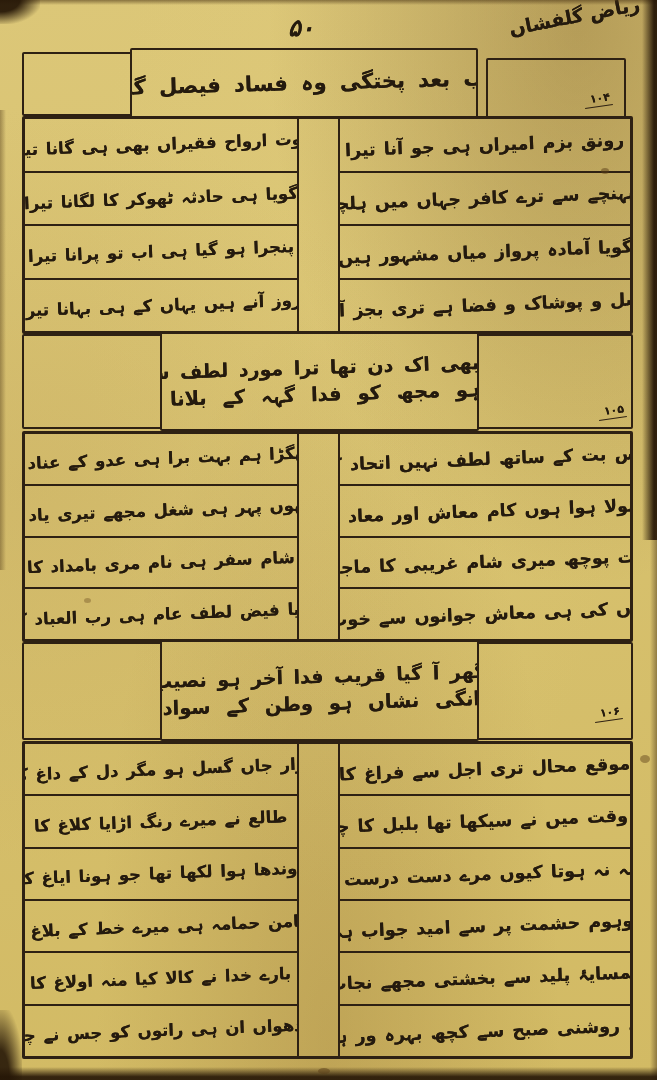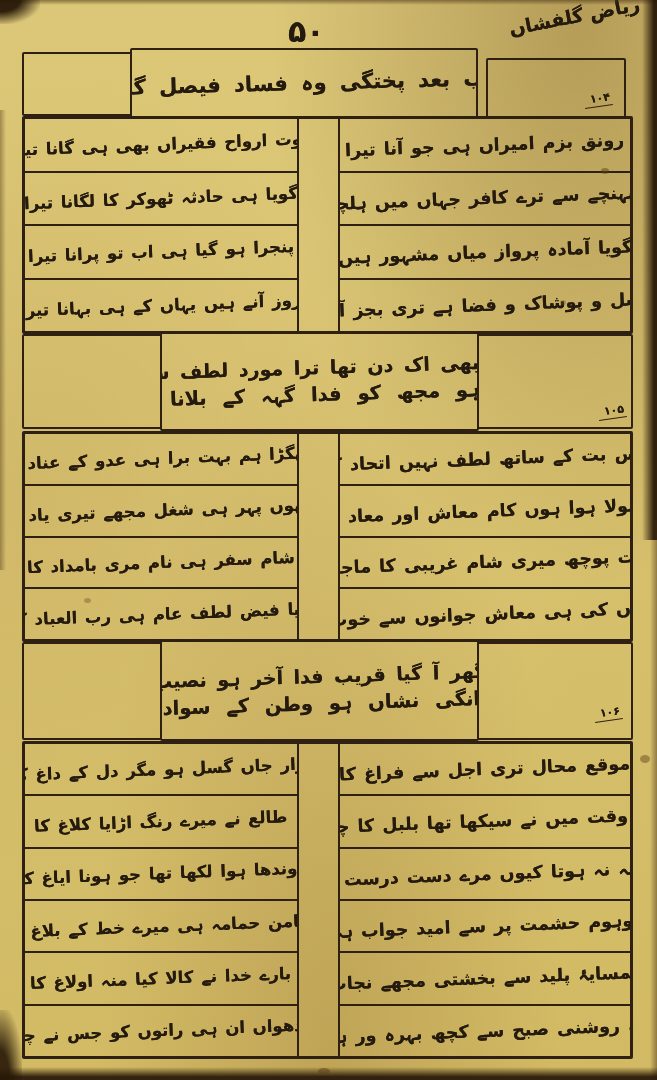--- a/index.html
+++ b/index.html
@@ -47,21 +47,21 @@
   .h{font-size:16.5px;white-space:nowrap;transform:rotate(-2.2deg);word-spacing:2px;}
   .col-right .h{font-size:17.5px;}
   
   .center-box{display:flex;flex-direction:column;align-items:center;justify-content:center;overflow:hidden;}
   .maqta-line{font-size:19px;white-space:nowrap;transform:rotate(-1.8deg);word-spacing:4px;line-height:1.45;}
   .maqta-line.l2{word-spacing:9px;font-size:19.5px;}
   .header-line{font-size:21px;white-space:nowrap;transform:rotate(-1.5deg);word-spacing:6px;}
   
   .book-title{position:absolute;top:5px;right:16px;font-size:19px;
     transform:rotate(-11deg);white-space:nowrap;}
-  .page-number{position:absolute;top:14px;left:288px;font-size:30px;letter-spacing:3px;}
+  .page-number{position:absolute;top:14px;left:288px;font-size:24px;letter-spacing:3px;font-style:italic;}
   .margin-num{position:absolute;font-size:11px;border-bottom:1.5px solid #2e2113;
     padding:0 2px 1px 6px;transform:rotate(-8deg);white-space:nowrap;}
 </style>
 </head>
 <body>
 
 <div id="page">
 
   <div class="book-title ink rtl">ریاض گلفشاں</div>
 

